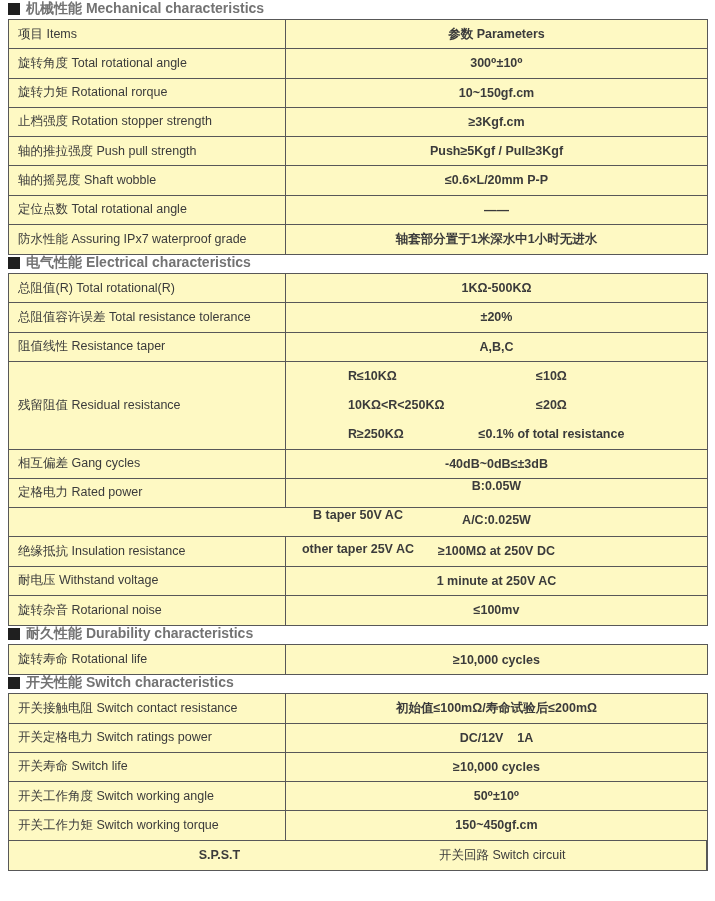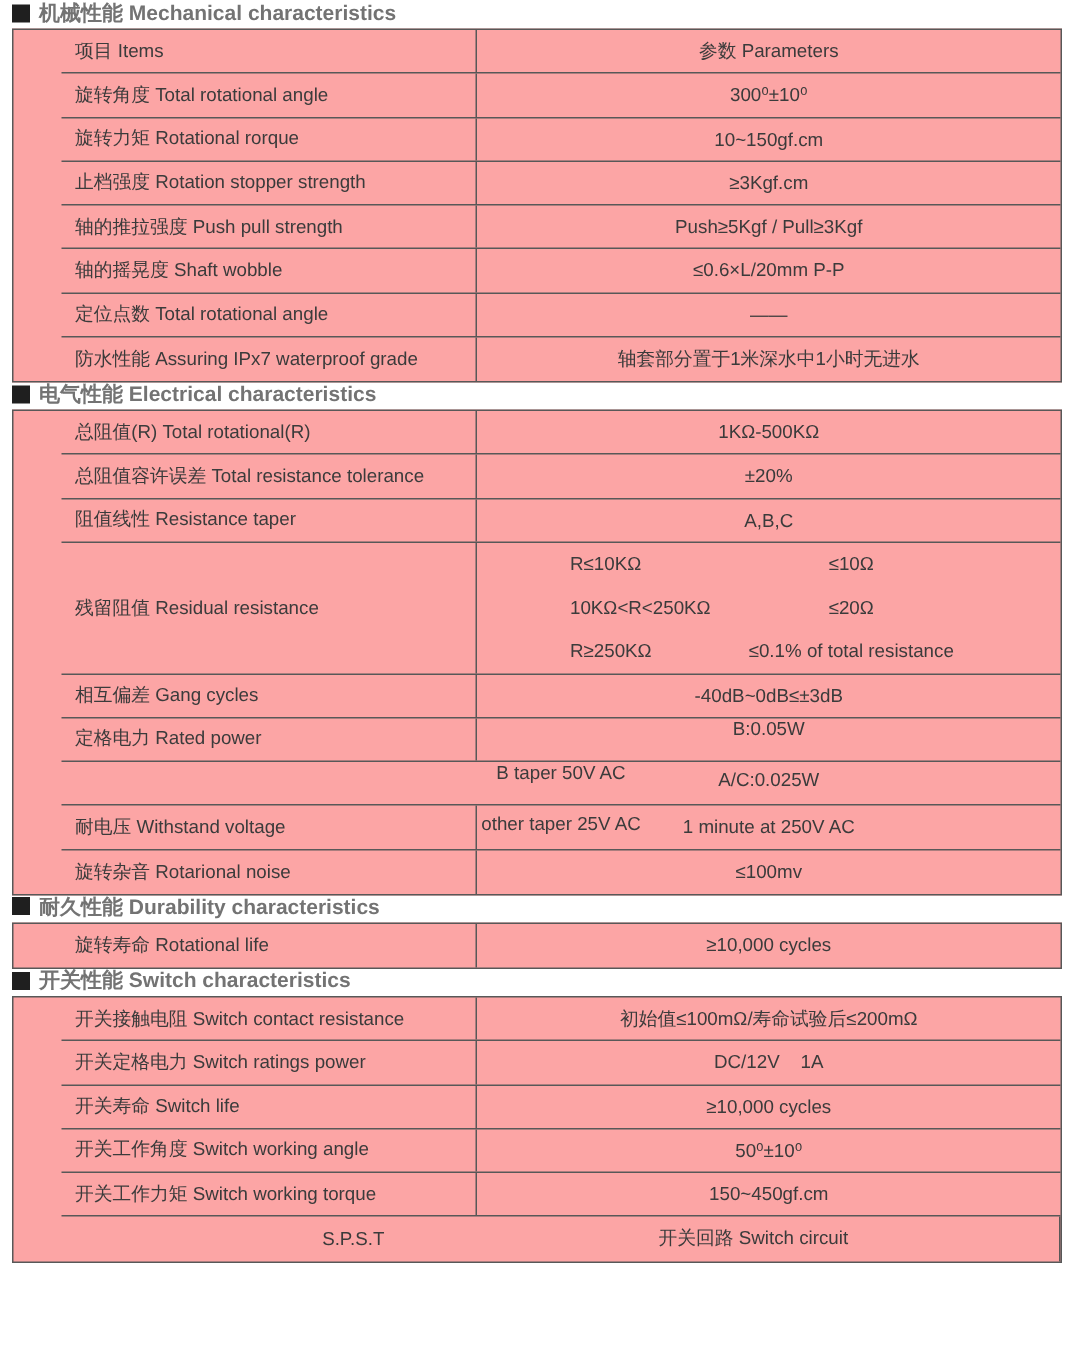--- a/index.html
+++ b/index.html
@@ -43,22 +43,21 @@
   .section + .section { margin-top: 0; }
   .sec-mechanical  { margin-top: 0; }
   .sec-electrical  { margin-top: 9px; }
   .sec-durability  { margin-top: 11px; }
   .sec-switch      { margin-top: 9px; }
 
   .spec-table {
     border: 1px solid #585858;
     width: 700px;
     box-sizing: border-box;
-    background: #fca5a5;
-    padding-left: 32px;
+    background: #fef9c3;
   }
   .row {
     display: flex;
     border-bottom: 1px solid #585858;
     height: 29.25px;
     box-sizing: border-box;
   }
   .row:last-child { border-bottom: none; }
   .row.tall { height: 87.75px; }
 
@@ -76,20 +75,21 @@
     text-align: left;
     white-space: nowrap;
     overflow: hidden;
   }
   .value-cell {
     flex: 1;
     display: flex;
     flex-direction: column;
     justify-content: center;
     text-align: center;
+    font-weight: bold;
   }
   .value-cell .line { line-height: 14px; margin-top: 20px; }
   .value-cell .value-text { line-height: 16px; }
 
   .subrows {
     width: 100%;
     height: 100%;
     display: flex;
     flex-direction: column;
   }
@@ -228,20 +228,26 @@
             <div class="line">A/C:0.025W</div>
           </div>
         </div>
         <div class="row">
           <div class="cell value-cell">
             <div class="line">B taper 50V AC</div>
             <div class="line">other taper 25V AC</div>
           </div>
         </div>
         <div class="row">
+          <div class="cell label-cell">绝缘抵抗 Insulation resistance</div>
+          <div class="cell value-cell">
+            <span class="value-text">≥100MΩ at 250V DC</span>
+          </div>
+        </div>
+        <div class="row">
           <div class="cell label-cell">耐电压 Withstand voltage</div>
           <div class="cell value-cell">
             <span class="value-text">1 minute at 250V AC</span>
           </div>
         </div>
         <div class="row">
           <div class="cell label-cell">旋转杂音 Rotarional noise</div>
           <div class="cell value-cell">
             <span class="value-text">≤100mv</span>
           </div>

